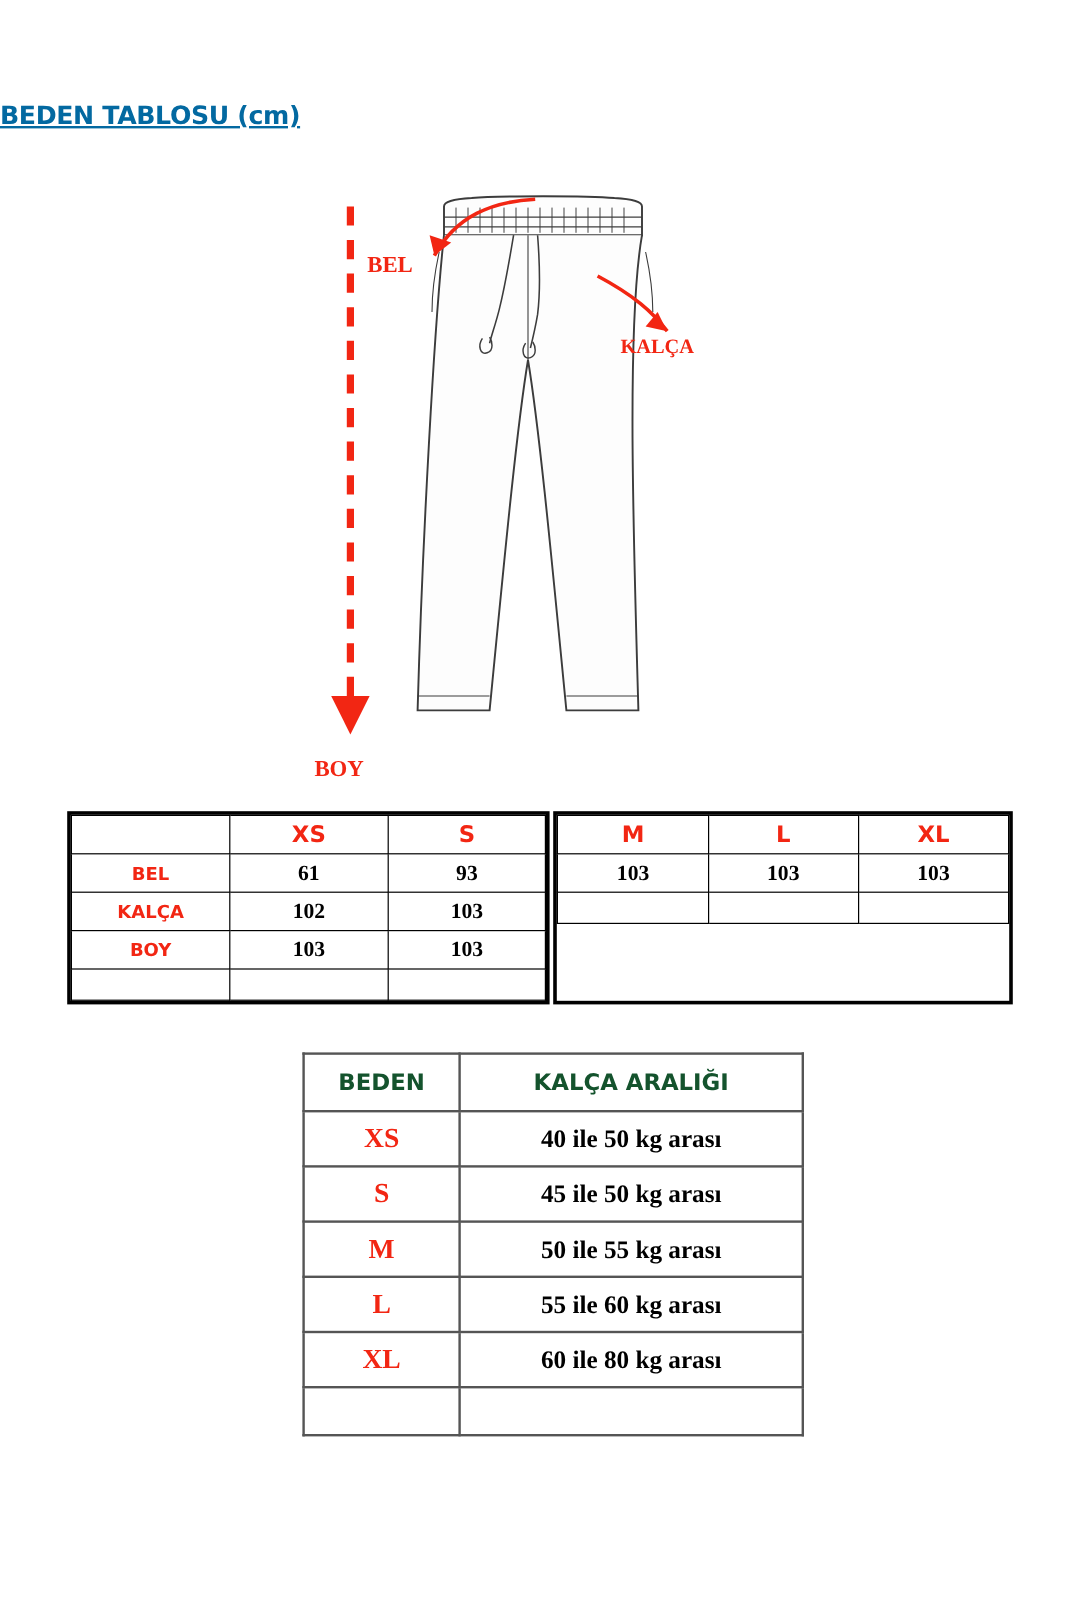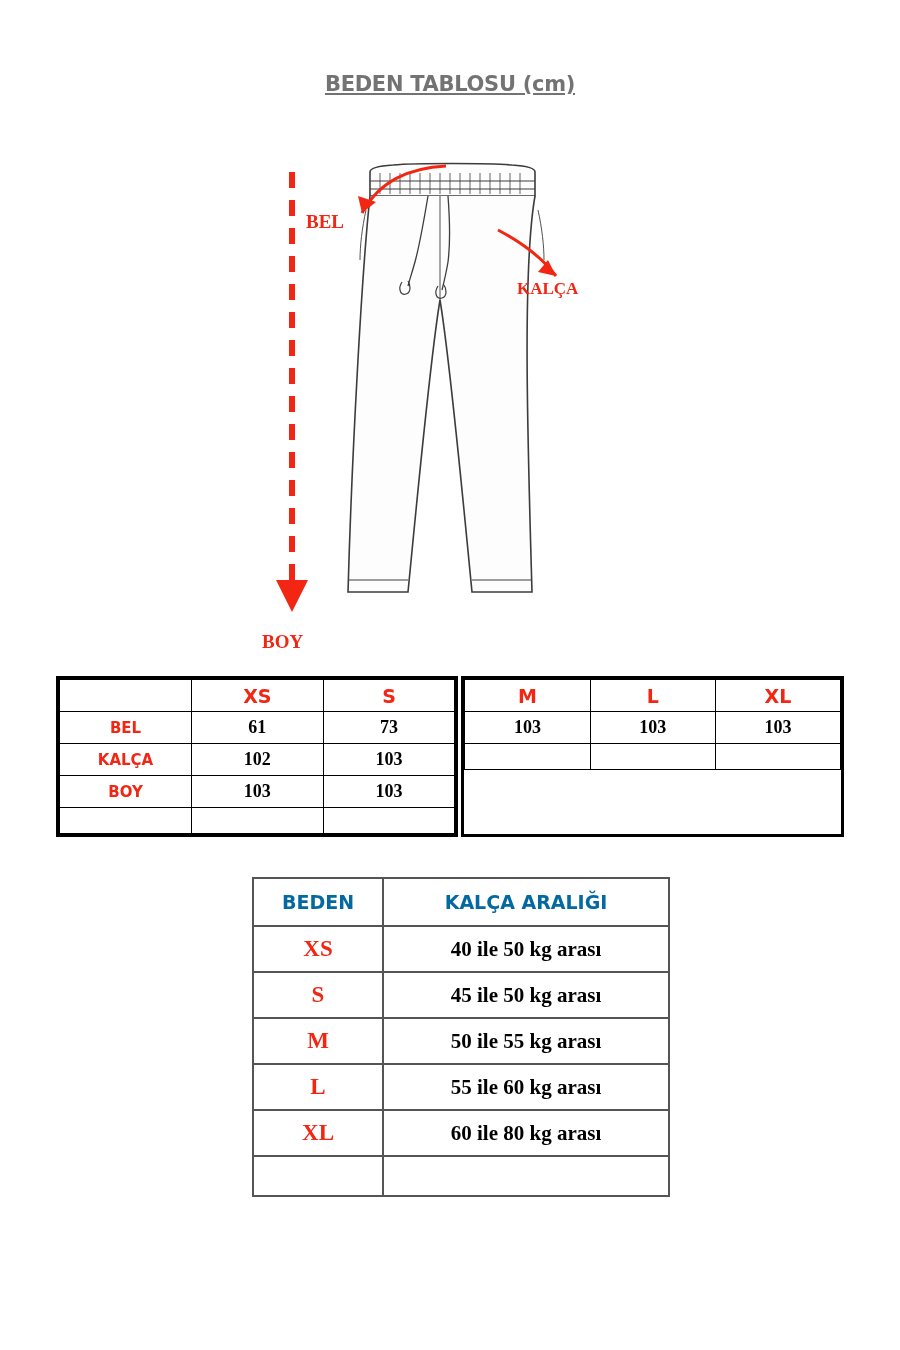--- a/index.html
+++ b/index.html
@@ -12,25 +12,25 @@
     height: 1350px;
     position: relative;
     font-family: "Liberation Serif", serif;
     color: #000;
     overflow: hidden;
   }
 
   
   .title {
     position: absolute;
-    top: 72px;
+    top: 84px;
     left: 0;
     width: 900px;
-    text-align: center;
-    color: #737373;
+    text-align: left;
+    color: #0369a1;
     font-family: "DejaVu Sans", sans-serif;
     font-weight: bold;
     font-size: 21px;
     letter-spacing: -0.3px;
     text-decoration: underline;
   }
 
   
   .illo {
     position: absolute;
@@ -113,21 +113,21 @@
   table.weight td {
     border: 2px solid #555;
     height: 44px;
     text-align: center;
     padding: 0;
     font-family: "Liberation Serif", serif;
     font-weight: bold;
     font-size: 22px;
   }
   table.weight td.hdr {
-    color: #0369a1;
+    color: #14532d;
     font-family: "DejaVu Sans", sans-serif;
     font-weight: bold;
     font-size: 19px;
     height: 46px;
   }
   table.weight td.size {
     color: #f22613;
     font-size: 23px;
   }
   table.weight td.range {
@@ -213,21 +213,21 @@
         </colgroup>
       <tbody>
         <tr>
           <td class="rowhead"></td>
           <td class="sizehead">XS</td>
           <td class="sizehead">S</td>
         </tr>
         <tr>
           <td class="rowhead">BEL</td>
           <td class="val">61</td>
-          <td class="val">73</td>
+          <td class="val">93</td>
         </tr>
         <tr>
           <td class="rowhead">KALÇA</td>
           <td class="val">102</td>
           <td class="val">103</td>
         </tr>
         <tr>
           <td class="rowhead">BOY</td>
           <td class="val">103</td>
           <td class="val">103</td>

